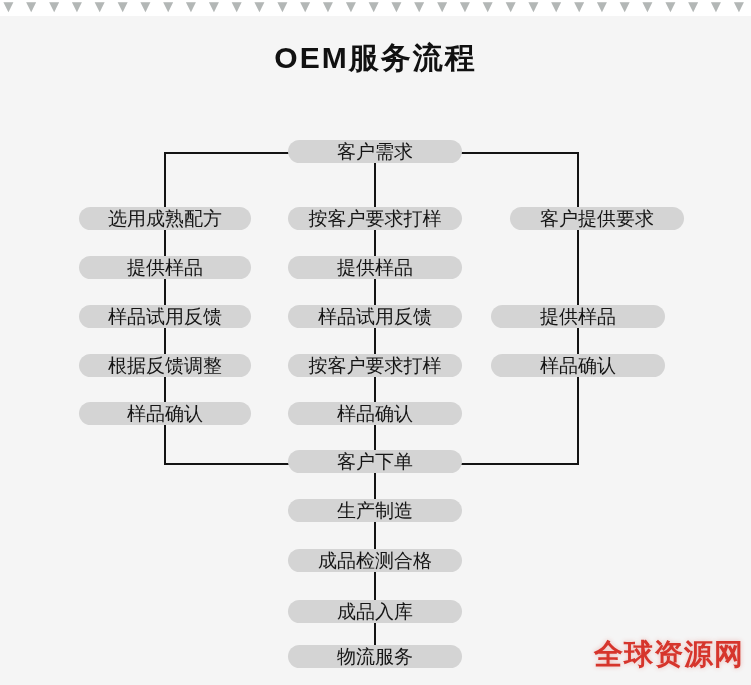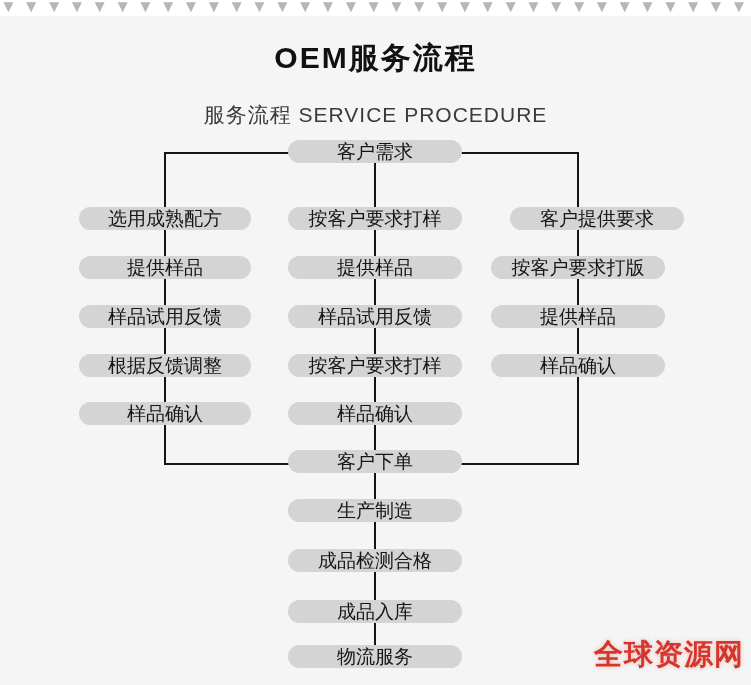--- a/index.html
+++ b/index.html
@@ -39,21 +39,20 @@
   }
 </style>
 </head>
 <body>
 
 <div class="canvas">
 
   <div class="torn">▼▼▼▼▼▼▼▼▼▼▼▼▼▼▼▼▼▼▼▼▼▼▼▼▼▼▼▼▼▼▼▼▼▼▼▼▼▼▼▼</div>
 
   <div class="page-title">OEM服务流程</div>
-  <div class="page-subtitle">服务流程 SERVICE PROCEDURE</div>
 
   <div class="cline" style="left:164px;top:152px;width:126px;height:2px;"></div>
   <div class="cline" style="left:460px;top:152px;width:119px;height:2px;"></div>
   <div class="cline" style="left:164px;top:152px;width:2px;height:313px;"></div>
   <div class="cline" style="left:577px;top:152px;width:2px;height:313px;"></div>
   <div class="cline" style="left:374px;top:154px;width:2px;height:502px;"></div>
   <div class="cline" style="left:164px;top:463px;width:126px;height:2px;"></div>
   <div class="cline" style="left:460px;top:463px;width:119px;height:2px;"></div>
 
   <div class="node" style="left:288px;top:140px;width:174px;">客户需求</div>
@@ -64,21 +63,20 @@
   <div class="node" style="left:79px;top:354px;width:172px;">根据反馈调整</div>
   <div class="node" style="left:79px;top:402px;width:172px;">样品确认</div>
 
   <div class="node" style="left:288px;top:207px;width:174px;">按客户要求打样</div>
   <div class="node" style="left:288px;top:256px;width:174px;">提供样品</div>
   <div class="node" style="left:288px;top:305px;width:174px;">样品试用反馈</div>
   <div class="node" style="left:288px;top:354px;width:174px;">按客户要求打样</div>
   <div class="node" style="left:288px;top:402px;width:174px;">样品确认</div>
 
   <div class="node" style="left:510px;top:207px;width:174px;">客户提供要求</div>
-  <div class="node" style="left:491px;top:256px;width:174px;">按客户要求打版</div>
   <div class="node" style="left:491px;top:305px;width:174px;">提供样品</div>
   <div class="node" style="left:491px;top:354px;width:174px;">样品确认</div>
 
   <div class="node" style="left:288px;top:450px;width:174px;">客户下单</div>
   <div class="node" style="left:288px;top:499px;width:174px;">生产制造</div>
   <div class="node" style="left:288px;top:600px;width:174px;">成品入库</div>
   <div class="node" style="left:288px;top:549px;width:174px;">成品检测合格</div>
   <div class="node" style="left:288px;top:645px;width:174px;">物流服务</div>
 
   <div class="watermark">全球资源网</div>

